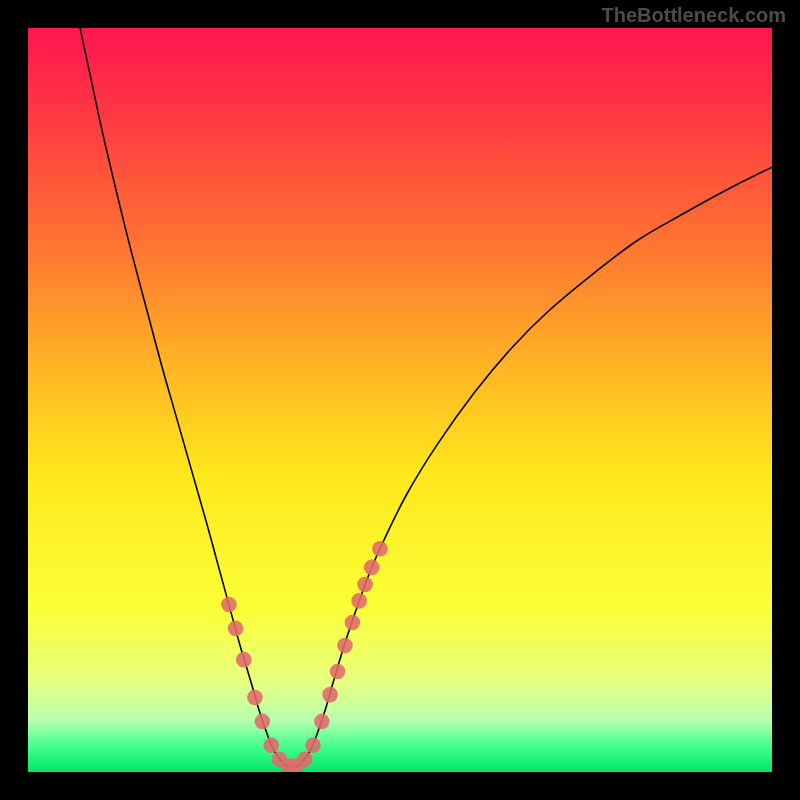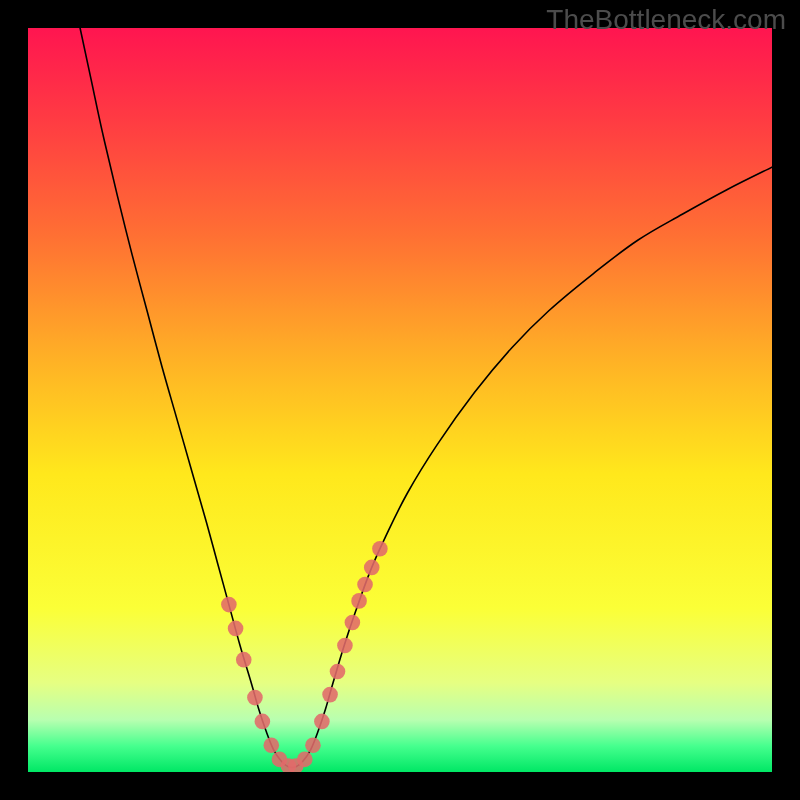--- a/index.html
+++ b/index.html
@@ -15,23 +15,23 @@
     position: relative;
     width: 800px;
     height: 800px;
     background: #000;
   }
   .watermark {
     position: absolute;
     top: 4px;
     right: 14px;
     color: #4c4c4c;
-    font-size: 28px;
+    font-size: 20px;
     font-family: Arial, sans-serif;
-    font-weight: 400;
+    font-weight: 700;
     letter-spacing: 0;
     z-index: 20;
   }
   .plot-area {
     position: absolute;
     left: 28px;
     top: 28px;
     width: 744px;
     height: 744px;
     overflow: hidden;

